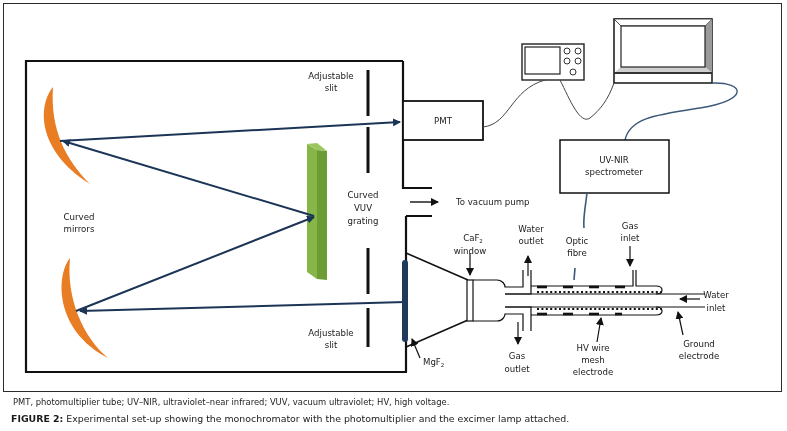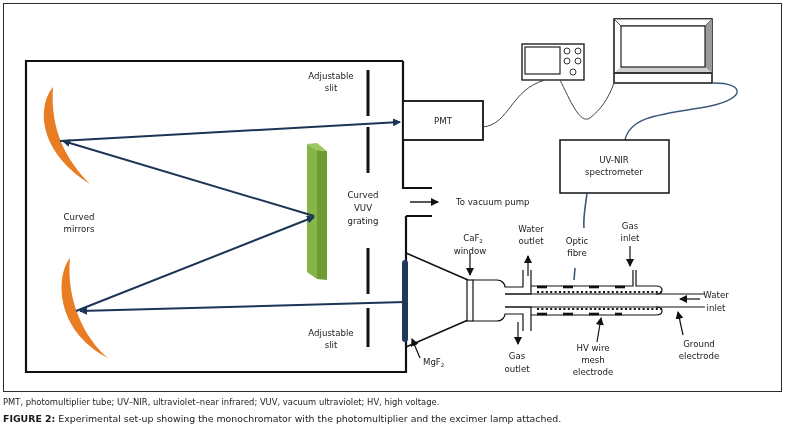--- a/index.html
+++ b/index.html
@@ -3,23 +3,23 @@
 <meta charset="utf-8">
 <style>
   html, body { margin: 0; padding: 0; background: #ffffff; }
   body { width: 787px; height: 431px; position: relative; overflow: hidden;
          font-family: "DejaVu Sans", "Liberation Sans", sans-serif; color: #1a1a1a; }
   #figure-frame { position: absolute; left: 3px; top: 3px; width: 779px; height: 389px;
                   border: 1px solid #2b2b2b; box-sizing: border-box; }
   svg#diagram { position: absolute; left: 0; top: 0; }
   .lbl { font-family: "DejaVu Sans", "Liberation Sans", sans-serif; font-size: 8.6px; fill: #1a1a1a; }
   .lbl-c { text-anchor: middle; }
-  #caption-abbrev { position: absolute; left: 3px; top: 397px; font-size: 8.4px; color: #222;
+  #caption-abbrev { position: absolute; left: 13px; top: 397px; font-size: 8.4px; color: #222;
                     font-family: "DejaVu Sans", "Liberation Sans", sans-serif; white-space: nowrap; }
-  #caption-main { position: absolute; left: 3px; top: 413px; font-size: 9.4px; color: #1a1a1a;
+  #caption-main { position: absolute; left: 11px; top: 413px; font-size: 9.4px; color: #1a1a1a;
                   font-family: "DejaVu Sans", "Liberation Sans", sans-serif; white-space: nowrap; }
   #caption-main b { font-weight: bold; }
 </style>
 </head>
 <body>
 
 <div id="figure-frame"></div>
 
 <svg id="diagram" width="787" height="392" viewBox="0 0 787 392" xmlns="http://www.w3.org/2000/svg">
   <defs>

